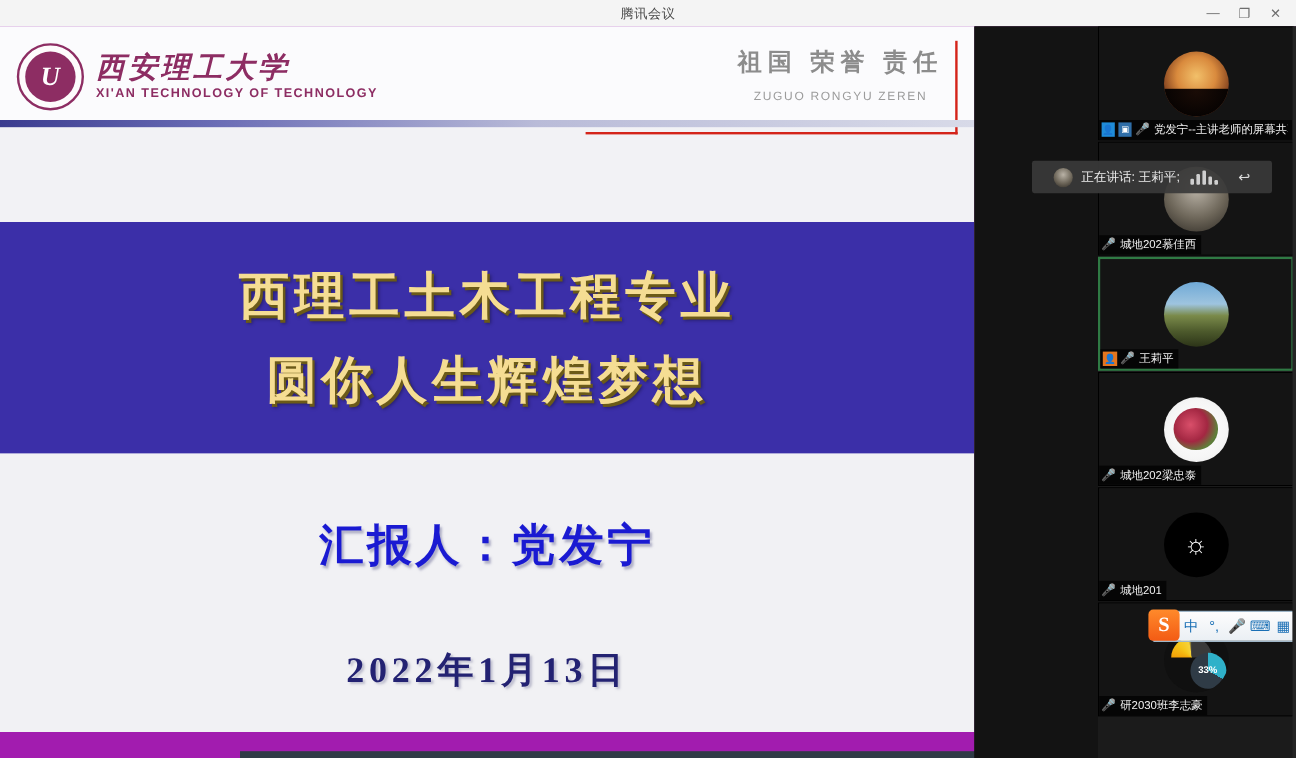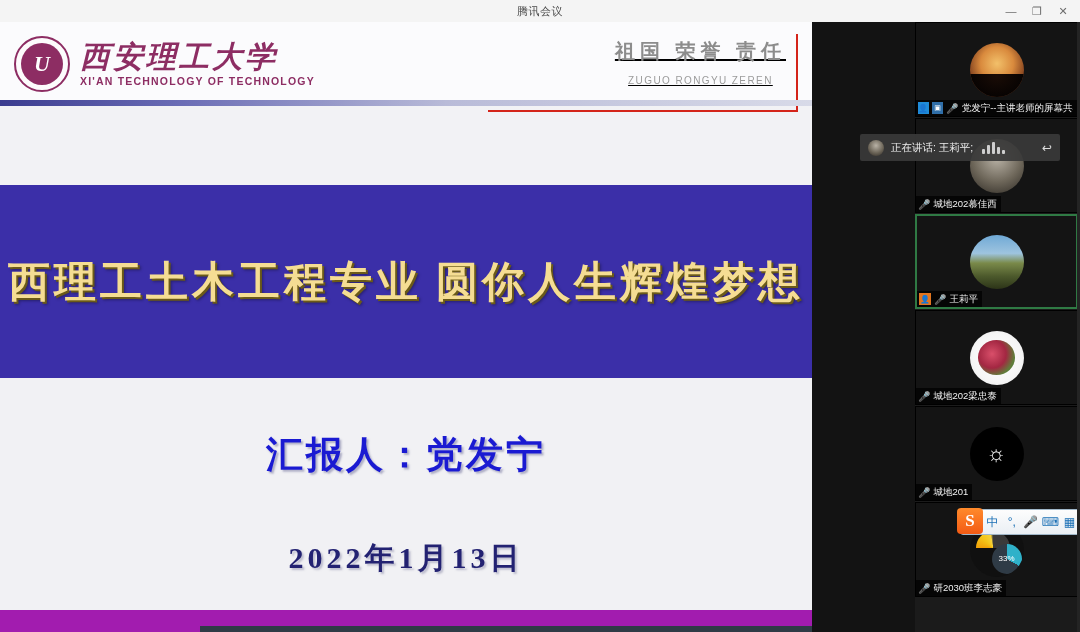--- a/index.html
+++ b/index.html
@@ -47,43 +47,43 @@
   .logo-seal::before {
     content: ""; position: absolute; left: 5px; top: 5px; right: 5px; bottom: 5px;
     border-radius: 50%; background: #8d2d63;
   }
   .logo-seal-inner {
     position: relative; z-index: 2; color: #fff; font-size: 22px;
     font-family: "Liberation Serif", serif; font-style: italic; font-weight: 700;
   }
   .logo-text { margin-left: 10px; line-height: 1; }
   .logo-cn {
-    font-family: "Liberation Serif", serif; font-size: 30px; font-weight: 700;
+    font-family: "Liberation Serif", serif; font-size: 24px; font-weight: 700;
     font-style: italic; color: #8d2d63; letter-spacing: 3px;
   }
   .logo-en {
     font-size: 10.5px; font-weight: 700; color: #8d2d63;
     letter-spacing: 1.2px; margin-top: 4px;
   }
   .motto {
-    position: absolute; right: 26px; top: 16px; text-align: center; text-decoration: underline;
+    position: absolute; right: 26px; top: 16px; text-align: center;
   }
   .motto-cn { font-size: 20px; color: #8c8c8c; letter-spacing: 5px; font-weight: 700; }
   .motto-en { font-size: 10px; color: #9b9b9b; letter-spacing: 1.4px; margin-top: 10px; }
   .motto-bar {
     position: absolute; right: 14px; top: 12px; width: 2px; height: 78px; background: #d4241a;
   }
   .motto-underline {
     position: absolute; right: 14px; top: 88px; width: 310px; height: 2px; background: #d4241a;
   }
 
   
   .band {
     width: 100%; height: 193px; margin-top: 79px;
-    background: #3b2fa8; display: flex; flex-direction: row;
+    background: #3b2fa8; display: flex; flex-direction: column;
     align-items: center; justify-content: center; gap: 14px;
   }
   .band-line {
     font-family: "Liberation Serif", serif; font-size: 42px; font-weight: 700;
     color: #f5dd93; letter-spacing: 4px;
     text-shadow: 2px 2px 0 #6b5a18, 3px 3px 3px rgba(0,0,0,.35);
   }
 
   .slide-lower {
     width: 100%; height: 264px; background: #f1f1f4; position: relative;
@@ -144,40 +144,40 @@
   .gauge {
     position: absolute; left: 6px; top: 8px; width: 34px; height: 17px;
     border-radius: 34px 34px 0 0;
     background: conic-gradient(from 270deg at 50% 100%, #f2a007 0deg, #f5c518 45deg, #f5d23a 80deg, #3a3a3a 90deg);
   }
   .donut {
     position: absolute; right: 2px; bottom: 3px; width: 30px; height: 30px; border-radius: 50%;
     background: conic-gradient(#2fb1c9 0deg 120deg, #2f3b46 120deg 360deg);
     display: flex; align-items: center; justify-content: center;
   }
-  .donut span { font-size: 8px; color: #fff; font-weight: 400; text-align: right; }
+  .donut span { font-size: 8px; color: #fff; font-weight: 700; text-align: right; }
   .tile-bar {
     position: absolute; left: 0; bottom: 0; height: 16px;
     background: rgba(0,0,0,.72); display: flex; align-items: center; gap: 3px;
     padding: 0 4px 0 2px; max-width: 100%;
   }
   .badge-blue { width: 12px; height: 12px; background: #1f8bd8; color:#fff; font-size: 8px;
     display:flex; align-items:center; justify-content:center; }
   .badge-orange { width: 12px; height: 12px; background: #e2751f; color:#fff; font-size: 8px;
     display:flex; align-items:center; justify-content:center; }
   .badge-share { width: 12px; height: 12px; background: #2f6ea8; color:#fff; font-size: 7px;
     display:flex; align-items:center; justify-content:center; }
   .mic-ic { font-size: 10px; color: #e8e8e8; }
   .tile-name { font-size: 9.5px; color: #f0f0f0; white-space: nowrap; overflow: hidden; }
 
   
   .toast {
     position: absolute; left: 48px; top: 112px; width: 200px; height: 27px;
     background: rgba(58,58,58,.92); border-radius: 2px;
-    display: flex; align-items: center; gap: 7px; padding: 0 8px;
+    display: flex; align-items: center; gap: 7px; padding: 0 18px;
   }
   .toast-av { width: 16px; height: 16px; border-radius: 50%;
     background: radial-gradient(circle at 50% 35%, #b9b2a6 0%, #6d6659 55%, #2b2722 100%); }
   .toast-text { font-size: 10.5px; color: #ececec; white-space: nowrap; }
   .toast-wave { display: flex; align-items: flex-end; gap: 2px; height: 12px; margin-left: 2px; }
   .toast-wave i { width: 3px; background: #cfcfcf; display: block; border-radius: 1px; }
   .toast-reply { margin-left: auto; font-size: 12px; color: #dcdcdc; }
 
   
   .ime {

